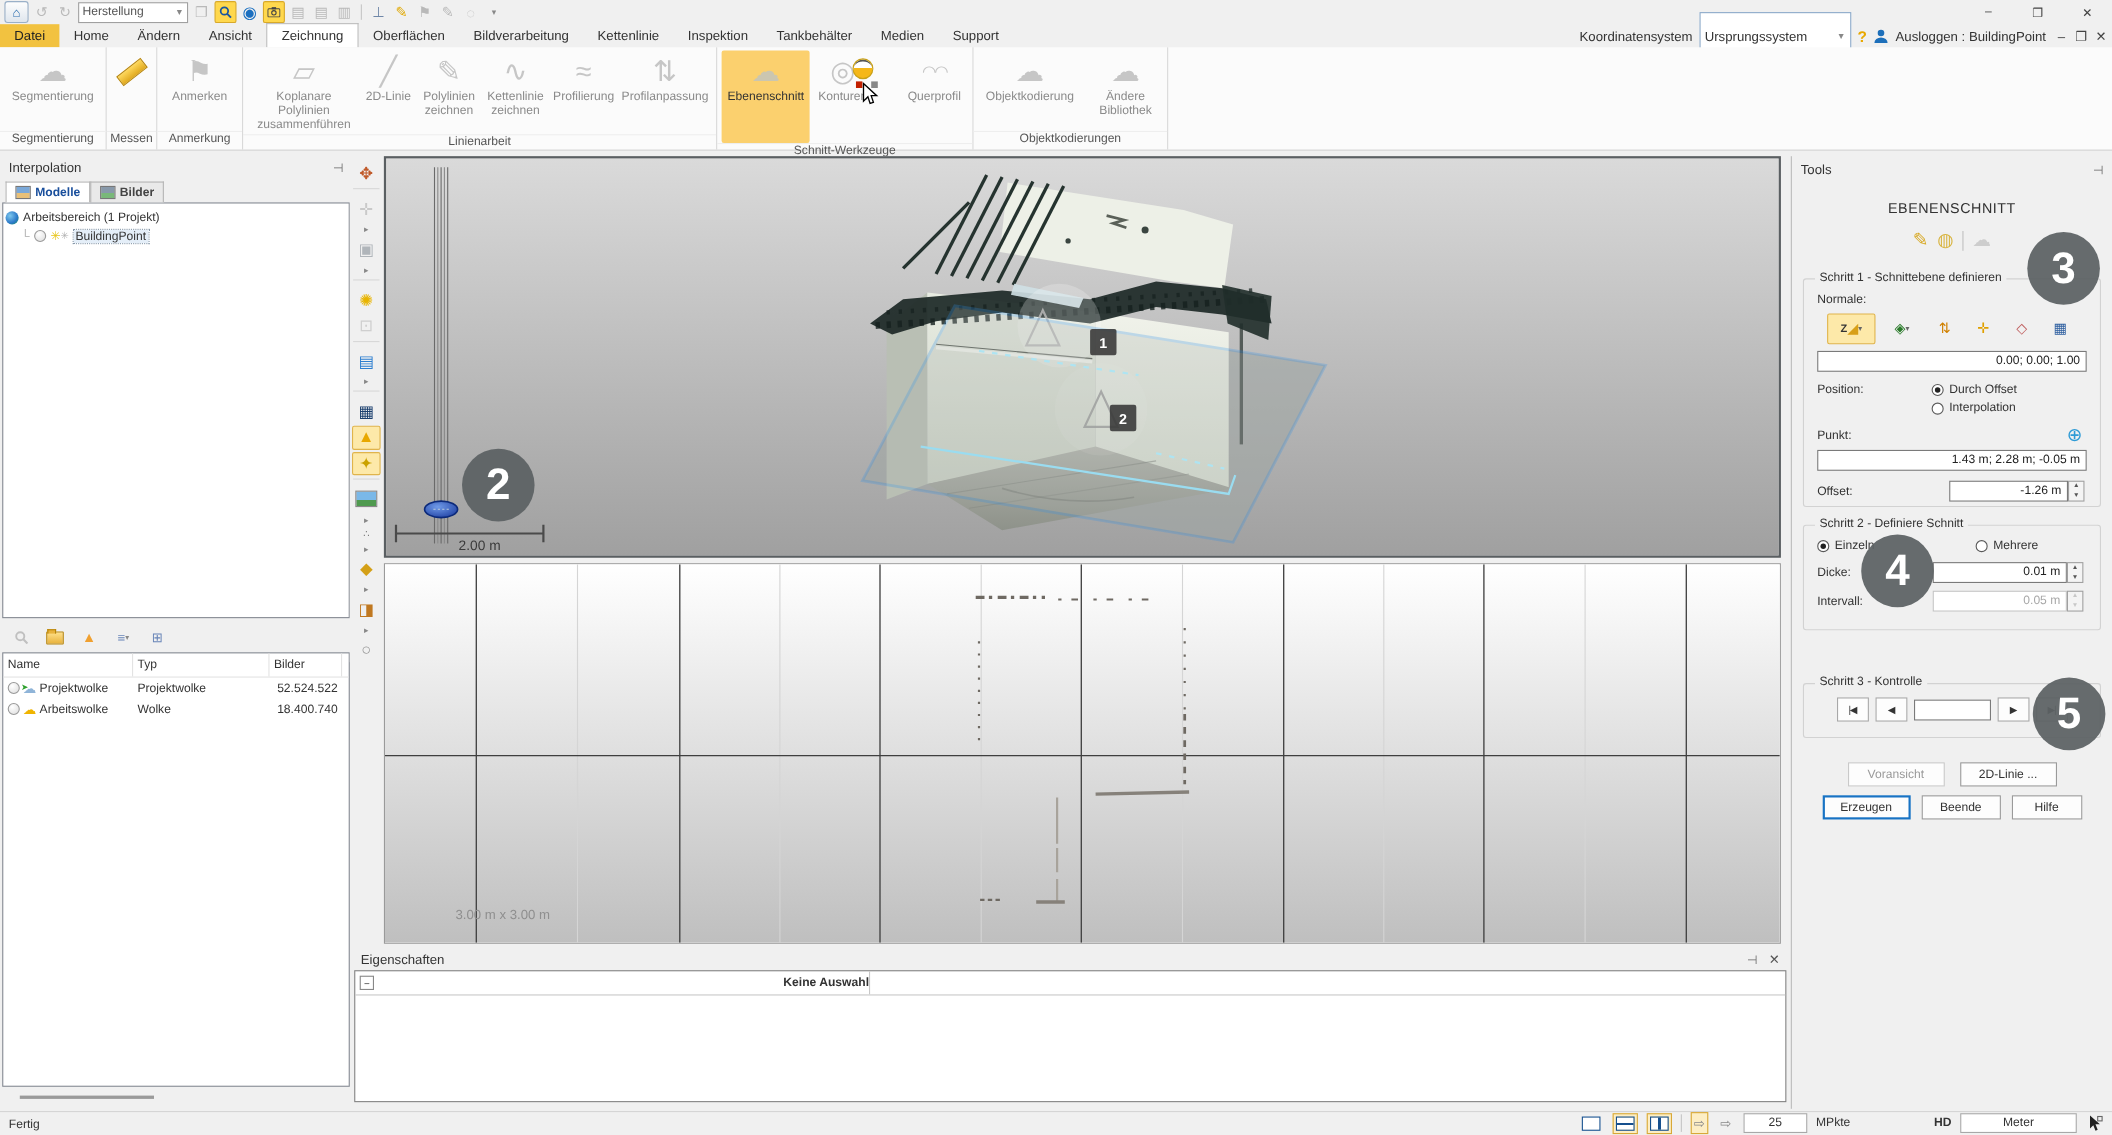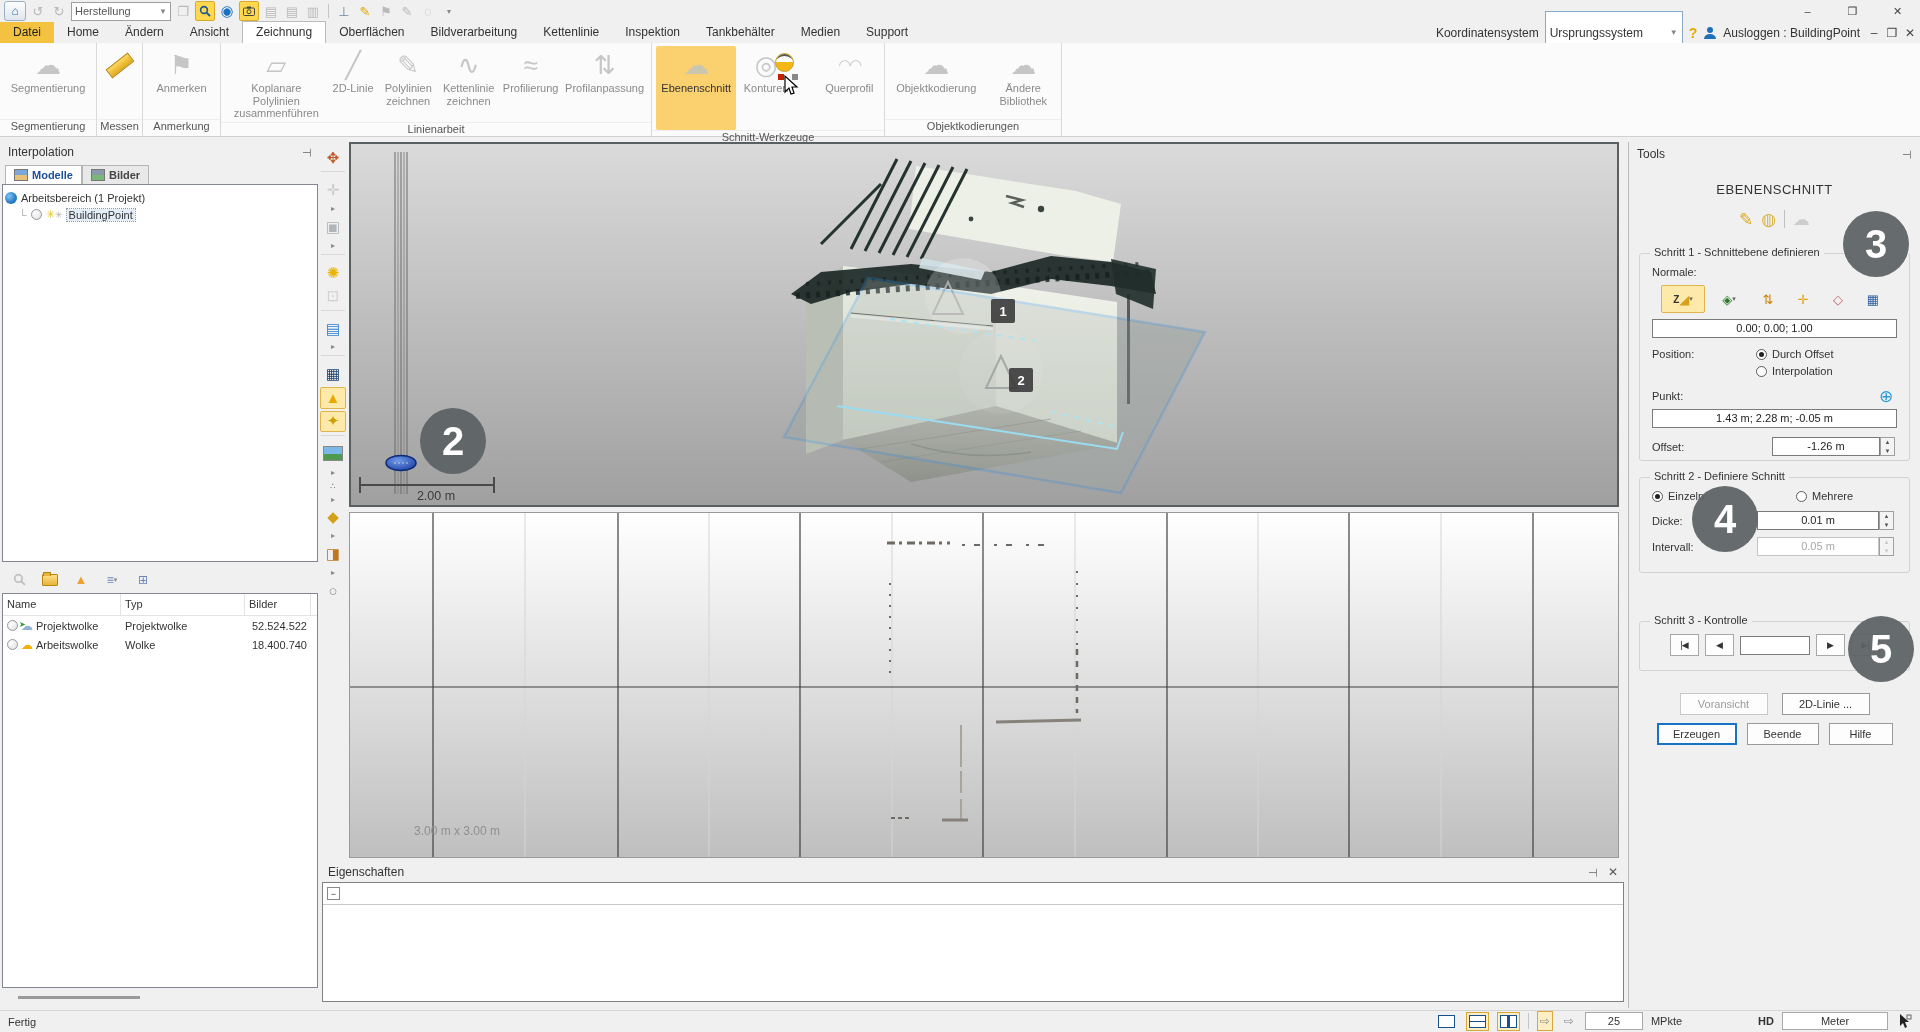--- a/index.html
+++ b/index.html
@@ -109,21 +109,21 @@
   .pm{width:11px;height:11px;border:1px solid #888;margin:0 5px 0 4px;display:flex;align-items:center;justify-content:center;font-size:9px;color:#333;}
   .prow b{width:445px;border-right:1px solid #c8c8c8;height:21px;line-height:21px;}
 
   
   .tools{left:1628px;top:142px;width:292px;height:866px;background:#f0f0f0;border-left:1px solid #bbb;box-sizing:border-box;}
   .theading{text-align:center;font-size:13px;color:#333;letter-spacing:.5px;margin-top:18px;}
   .ticonrow{display:flex;align-items:center;justify-content:center;gap:8px;margin-top:10px;height:24px;}
   .tic{font-size:17px;}
   .gb{position:relative;border:1px solid #d2d2d2;border-radius:3px;margin:0 10px;padding:10px 12px 8px;}
   .gt{position:absolute;top:-8px;left:10px;background:#f0f0f0;padding:0 4px;color:#333;}
-  .fld{background:#fff;border:1px solid #7a7a7a;height:17px;line-height:17px;text-align:center;padding:0 5px;font-size:11px;color:#222;}
+  .fld{background:#fff;border:1px solid #7a7a7a;height:17px;line-height:17px;text-align:right;padding:0 5px;font-size:11px;color:#222;}
   .fld.dis{color:#a8a8a8;border-color:#c4c4c4;}
   .spin{width:15px;height:19px;border:1px solid #a0a0a0;background:#f4f4f4;display:flex;flex-direction:column;box-sizing:border-box;}
   .spin span{flex:1;display:flex;align-items:center;justify-content:center;font-size:6px;color:#555;}
   .spin.dis span{color:#c8c8c8;}
   .radio{display:inline-flex;align-items:center;gap:5px;}
   .rdot{width:11px;height:11px;border-radius:50%;border:1px solid #5a5a5a;background:#fff;box-sizing:border-box;position:relative;}
   .rdot.on::after{content:"";position:absolute;left:2px;top:2px;width:5px;height:5px;border-radius:50%;background:#222;}
   .nbtn{height:26px;border:1px solid transparent;display:flex;align-items:center;justify-content:center;padding:0 3px;font-size:13px;}
   .nbtn.ylw{background:#fde9a9;border-color:#e0b44c;border-radius:2px;}
   .btn{border:1px solid #9a9a9a;background:#fdfdfd;height:22px;font-size:11px;display:flex;align-items:center;justify-content:center;box-sizing:border-box;}
@@ -577,20 +577,21 @@
     <div class="ptitle">
       <span>Eigenschaften</span>
       <span style="display:flex;gap:10px;align-items:center">
         <span class="pin">⊤</span>
         <span style="color:#555">✕</span>
       </span>
     </div>
     <div class="pbox">
       <div class="prow">
         <span class="pm">−</span>
+        <b>Keine Auswahl</b>
       </div>
     </div>
   </div>
 
   <div class="abs tools">
     <div class="ptitle" style="padding:2px 8px 0">
       <span>Tools</span>
       <span class="pin">⊤</span>
     </div>
     <div class="theading">EBENENSCHNITT</div>

